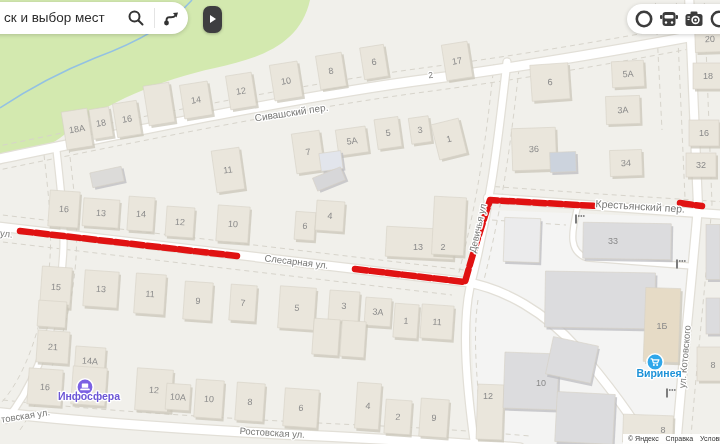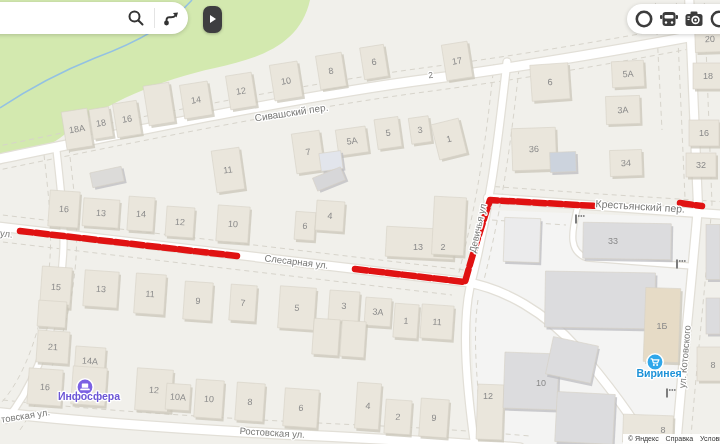--- a/index.html
+++ b/index.html
@@ -467,20 +467,21 @@
       <g>
         <circle cx="655" cy="362" r="8.2" fill="#2FA7EA" stroke="#ffffff" stroke-width="1.6"></circle>
         <path d="M 650.6,358.8 L 652.2,358.8 L 653.4,362.8 L 657.6,362.8 L 658.9,359.8 L 652.8,359.8" fill="none" stroke="#fff" stroke-width="1.2" stroke-linejoin="round"></path>
         <circle cx="653.9" cy="364.9" r="1" fill="#fff"></circle>
         <circle cx="657.1" cy="364.9" r="1" fill="#fff"></circle>
         <text x="659" y="377" text-anchor="middle" font-size="10.5" font-weight="bold" fill="#1d92d8" stroke="#ffffff" stroke-width="2.6" paint-order="stroke" stroke-linejoin="round" font-family="&quot;Liberation Sans&quot;,&quot;DejaVu Sans&quot;,sans-serif">Виринея</text>
       </g>
     </svg>
 
   <div class="search-pill">
+    <span class="q">ск и выбор мест</span>
     <svg style="left:160px" width="20" height="20" viewBox="0 0 20 20">
       <circle cx="8.5" cy="8.5" r="5" fill="none" stroke="#333" stroke-width="2"></circle>
       <line x1="12.5" y1="12.5" x2="16.5" y2="16.5" stroke="#333" stroke-width="2" stroke-linecap="round"></line>
     </svg>
     <span class="divider"></span>
     <svg style="left:196px" width="20" height="20" viewBox="0 0 20 20">
       <circle cx="4.5" cy="15" r="2.4" fill="#333"></circle>
       <path d="M 4.5,12.5 C 4.5,6 10,12 13.5,7.5" fill="none" stroke="#333" stroke-width="2" stroke-linecap="round"></path>
       <path d="M 11,5 L 16,4.5 L 14.5,9.5 Z" fill="#333"></path>
     </svg>

